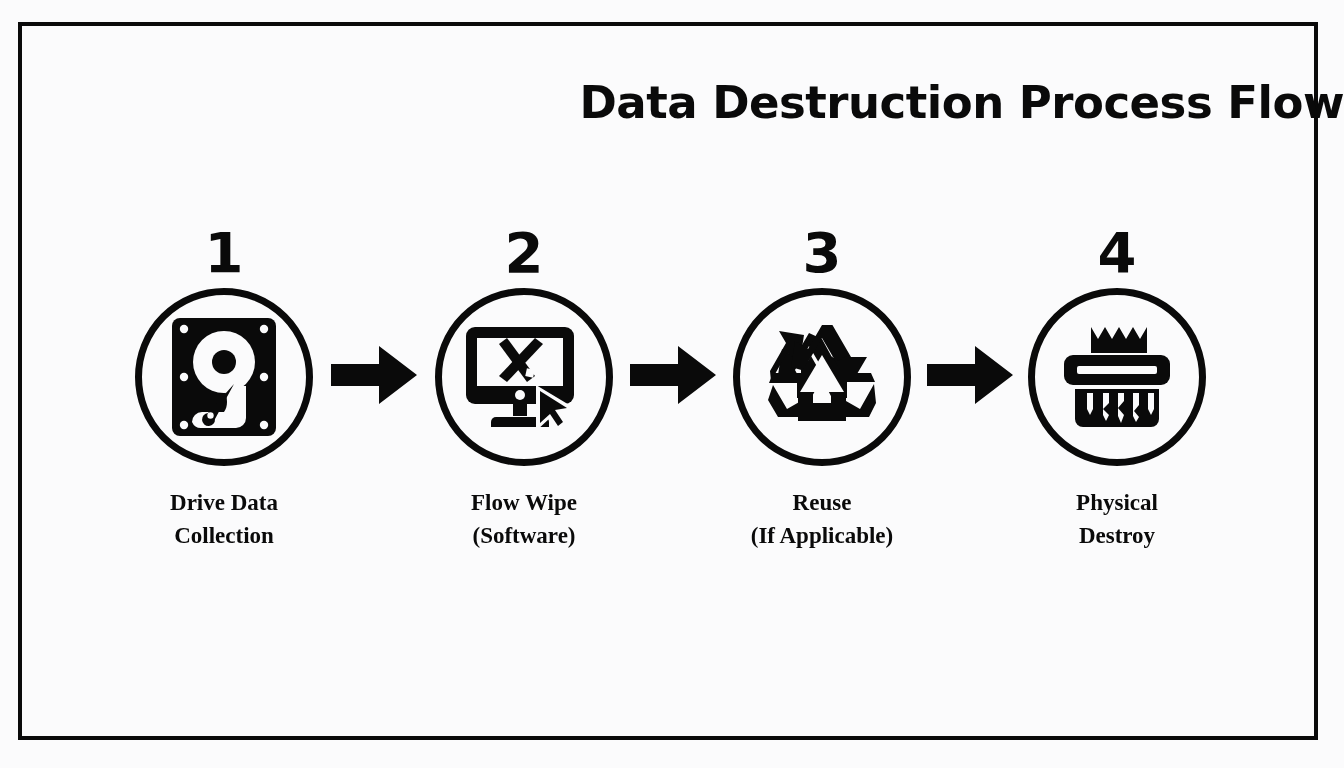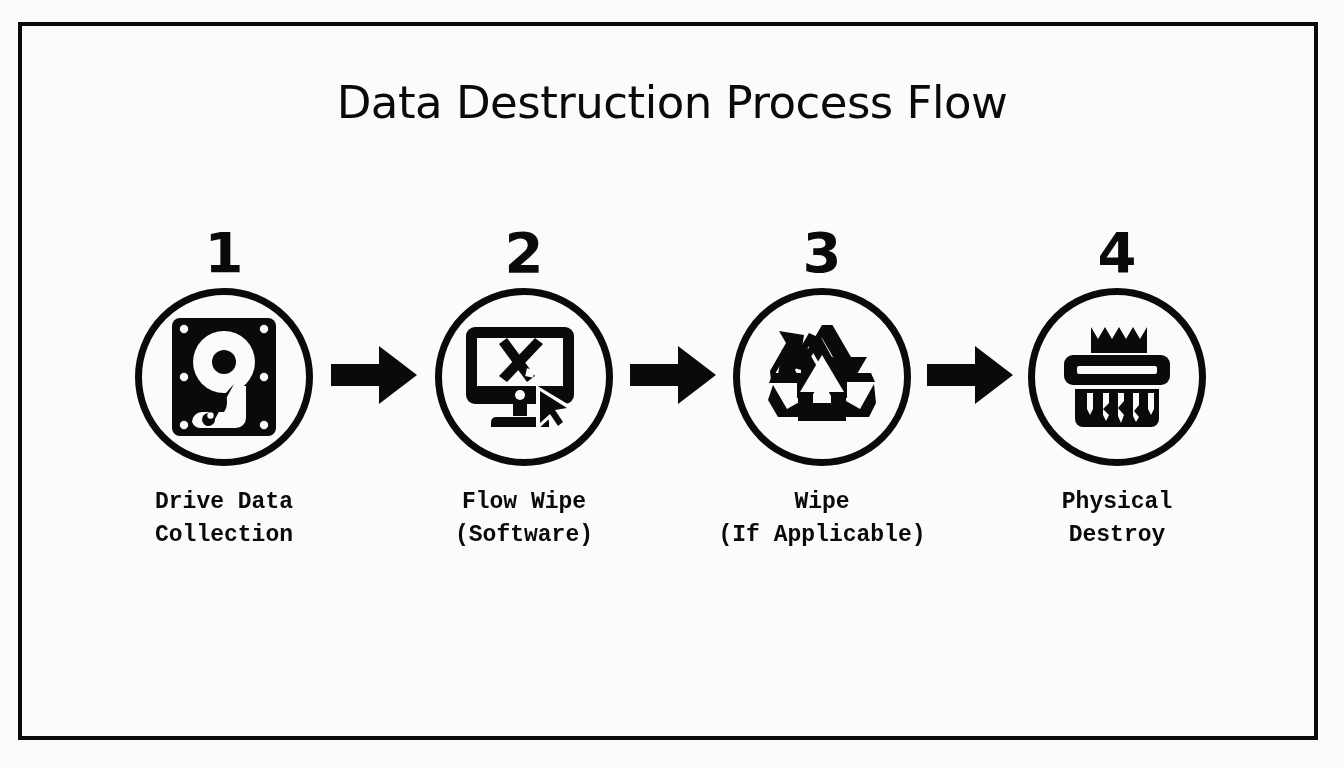--- a/index.html
+++ b/index.html
@@ -19,23 +19,23 @@
     left:18px;top:22px;
     width:1300px;height:718px;
     border:4px solid #0a0a0a;
     background:#fbfbfc;
     box-sizing:border-box;
   }
   #title{
     position:absolute;
     left:0;top:78px;
     width:1344px;
-    text-align:center;
+    text-align:right;
     font-family:"DejaVu Sans", sans-serif;
-    font-weight:400;
+    font-weight:700;
     font-size:45px;
     letter-spacing:-0.5px;
     color:#0a0a0a;
     line-height:1.1;
     white-space:nowrap;
   }
   #flow{
     position:absolute;
     left:0;top:224px;
     width:1344px;
@@ -64,21 +64,21 @@
     border-radius:50%;
     background:#fbfbfc;
     box-sizing:border-box;
     display:flex;
     align-items:center;
     justify-content:center;
   }
   .circle svg{display:block;}
   .step-label{
     margin-top:20px;
-    font-family:Liberation Mono, monospace;
+    font-family:Liberation Serif, serif;
     font-weight:700;
     font-size:23px;
     line-height:33px;
     color:#0a0a0a;
     white-space:pre-line;
   }
   .arrow{
     position:absolute;
     top:122px;
     width:86px;height:58px;
@@ -172,21 +172,21 @@
               <path d="M2 59 L30 59 L30 96 L58 96 L58 78 L45 78 L45 44 L33 44 L33 59 Z"></path>
               <path d="M107 57 L79 57 L79 73 L64 73 L53 52 L64 31 L74 48 L103 48 Z"></path>
               <path d="M106 59 L92 84 L78 76 L78 92 L101 92 L108 78 Z"></path>
               <path d="M106 58 L78 58 L78 96 L50 96 L50 78 L63 78 L63 44 L75 44 L75 58 Z"></path>
             </g>
             <path fill="#fbfbfc" d="M54 30 L76 67 L32 67 Z"></path>
             <path fill="#fbfbfc" d="M0 0 H108 V22 H0 Z" transform="translate(0,-24)"></path>
           </svg>
         </span>
       </div>
-      <div class="step-label">Wipe
+      <div class="step-label">Reuse
 (If Applicable)</div>
     </div>
 
     <div class="arrow" style="left:970px;">
       <svg width="86" height="58" viewBox="0 0 86 58">
         <path fill="#0a0a0a" d="M0 18 H48 V0 L86 29 L48 58 V40 H0 Z"></path>
       </svg>
     </div>
 
     <div class="step" style="left:1117px;">

